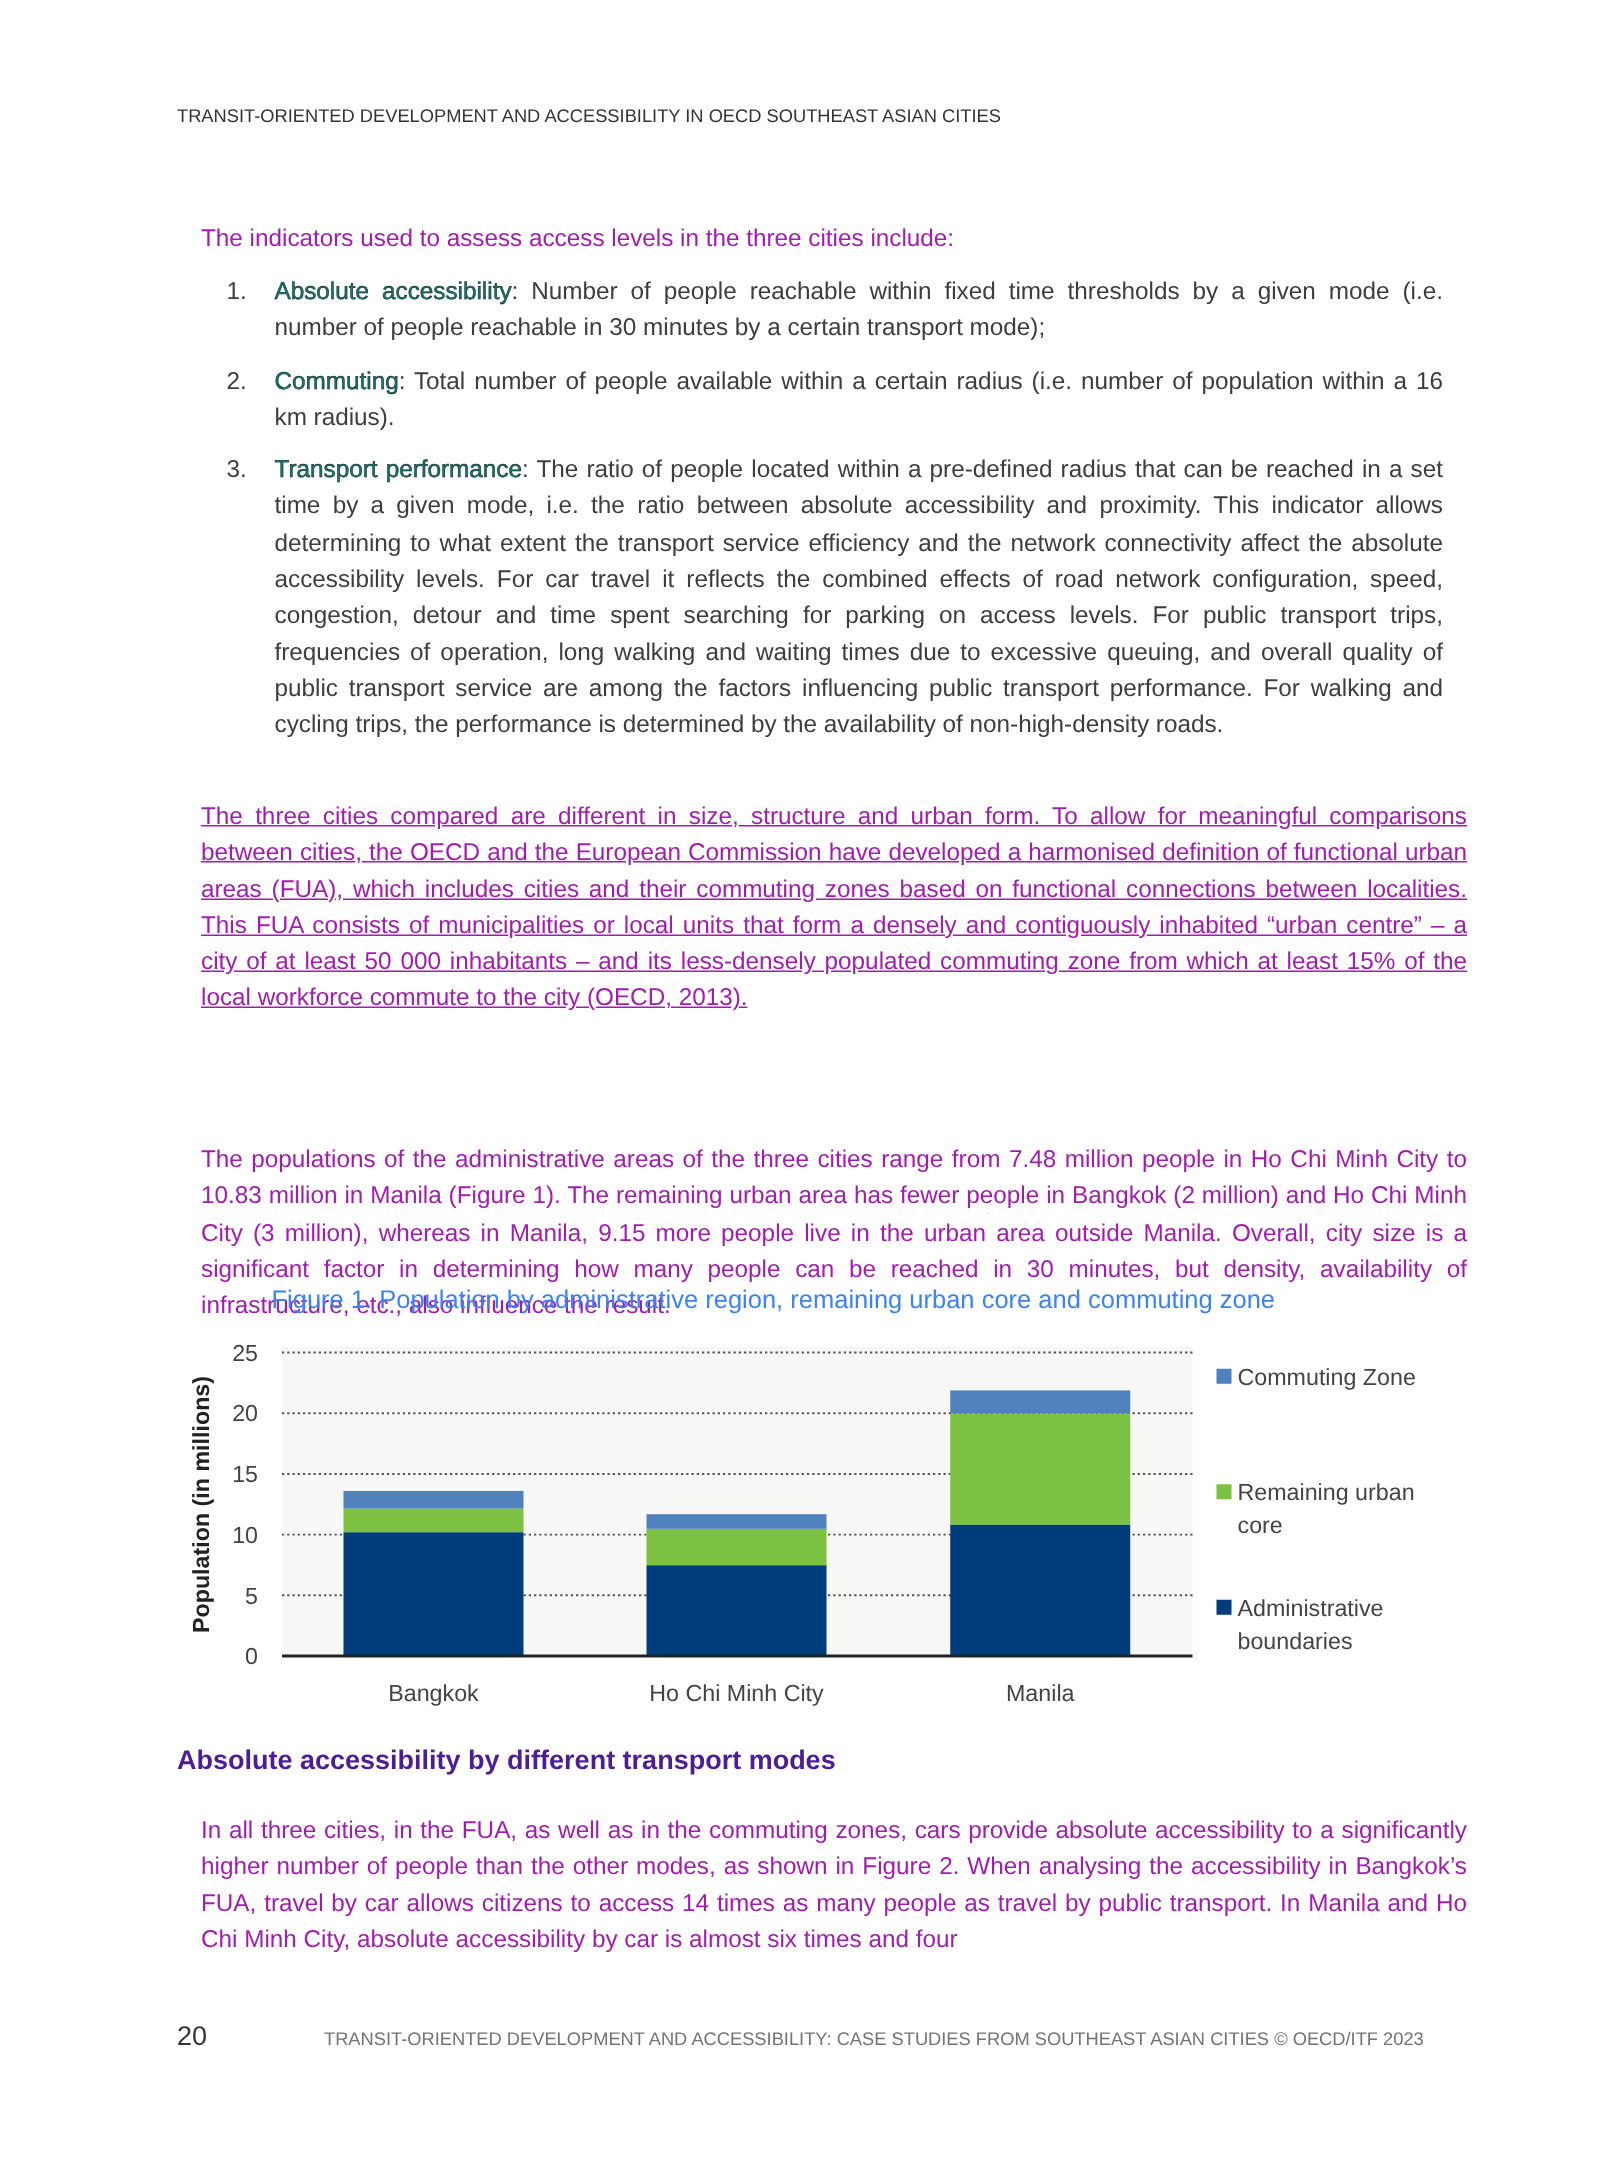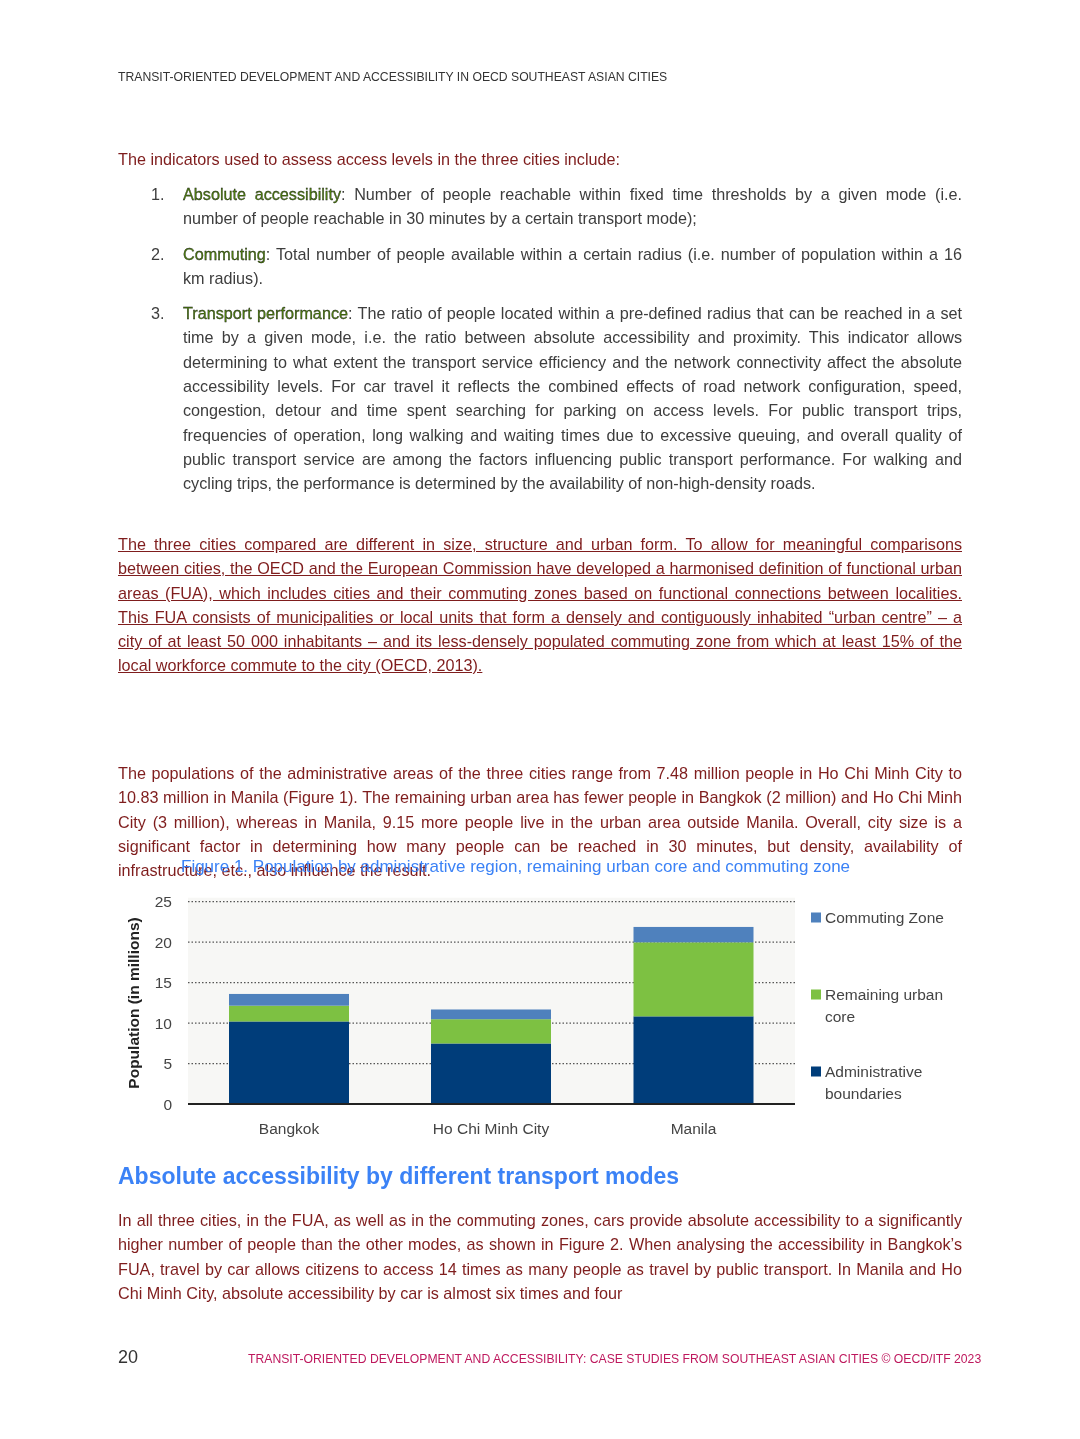--- a/index.html
+++ b/index.html
@@ -1,33 +1,33 @@
 <!DOCTYPE html>
 <html><head>
 <meta charset="utf-8">
 <style>
   html, body { margin:0; padding:0; background:#ffffff; }
   body { width:1080px; height:1439px; position:relative; overflow:hidden;
          font-family:"Liberation Sans", sans-serif; color:#3a3a3a; }
   .running-head { position:absolute; left:118px; top:70px; font-size:12.2px; color:#333; letter-spacing:0; }
-  .text { position:absolute; left:118px; width:844px; font-size:16.2px; line-height:24.3px; color:#7f1d1d; }
+  .text { position:absolute; left:134px; width:844px; font-size:16.2px; line-height:24.3px; color:#a21caf; }
   .just { text-align:justify; }
   .intro { top:147px; }
   .list { position:absolute; left:118px; width:844px; top:182px; font-size:16.2px; line-height:24.3px; color:#3d3d3d; }
   .li { position:relative; padding-left:65px; text-align:justify; margin-bottom:11px; }
   .li .num { position:absolute; left:33px; top:0; }
-  .li b { font-weight:normal; color:#4d7c0f; -webkit-text-stroke:0.3px #111; }
+  .li b { font-weight:normal; color:#0f766e; -webkit-text-stroke:0.3px #111; }
   .p1 { top:532px;text-decoration:underline; }
   .p2 { top:713px;margin-top:48px; }
   .fig-title { position:absolute; left:181px; top:857px; font-size:17px; color:#3b82f6; }
   .chart { position:absolute; left:0; top:0; width:1080px; height:1439px; pointer-events:none; }
-  .section-head { position:absolute; left:118px; top:1163px; font-size:23px; font-weight:bold; color:#3b82f6; }
+  .section-head { position:absolute; left:118px; top:1163px; font-size:18px; font-weight:bold; color:#4c1d95; }
   .p3 { top:1208px; }
   .footer-num { position:absolute; left:118px; top:1347px; font-size:18px; color:#333; }
-  .footer-text { position:absolute; left:248px; top:1352px; font-size:12.2px; color:#be185d; }
+  .footer-text { position:absolute; left:216px; top:1352px; font-size:12.2px; color:#737373; }
 </style>
 </head>
 <body>
 
 <div class="running-head">TRANSIT-ORIENTED DEVELOPMENT AND ACCESSIBILITY IN OECD SOUTHEAST ASIAN CITIES</div>
 
 <div class="text intro">The indicators used to assess access levels in the three cities include:</div>
 
 <div class="list">
   <div class="li">

